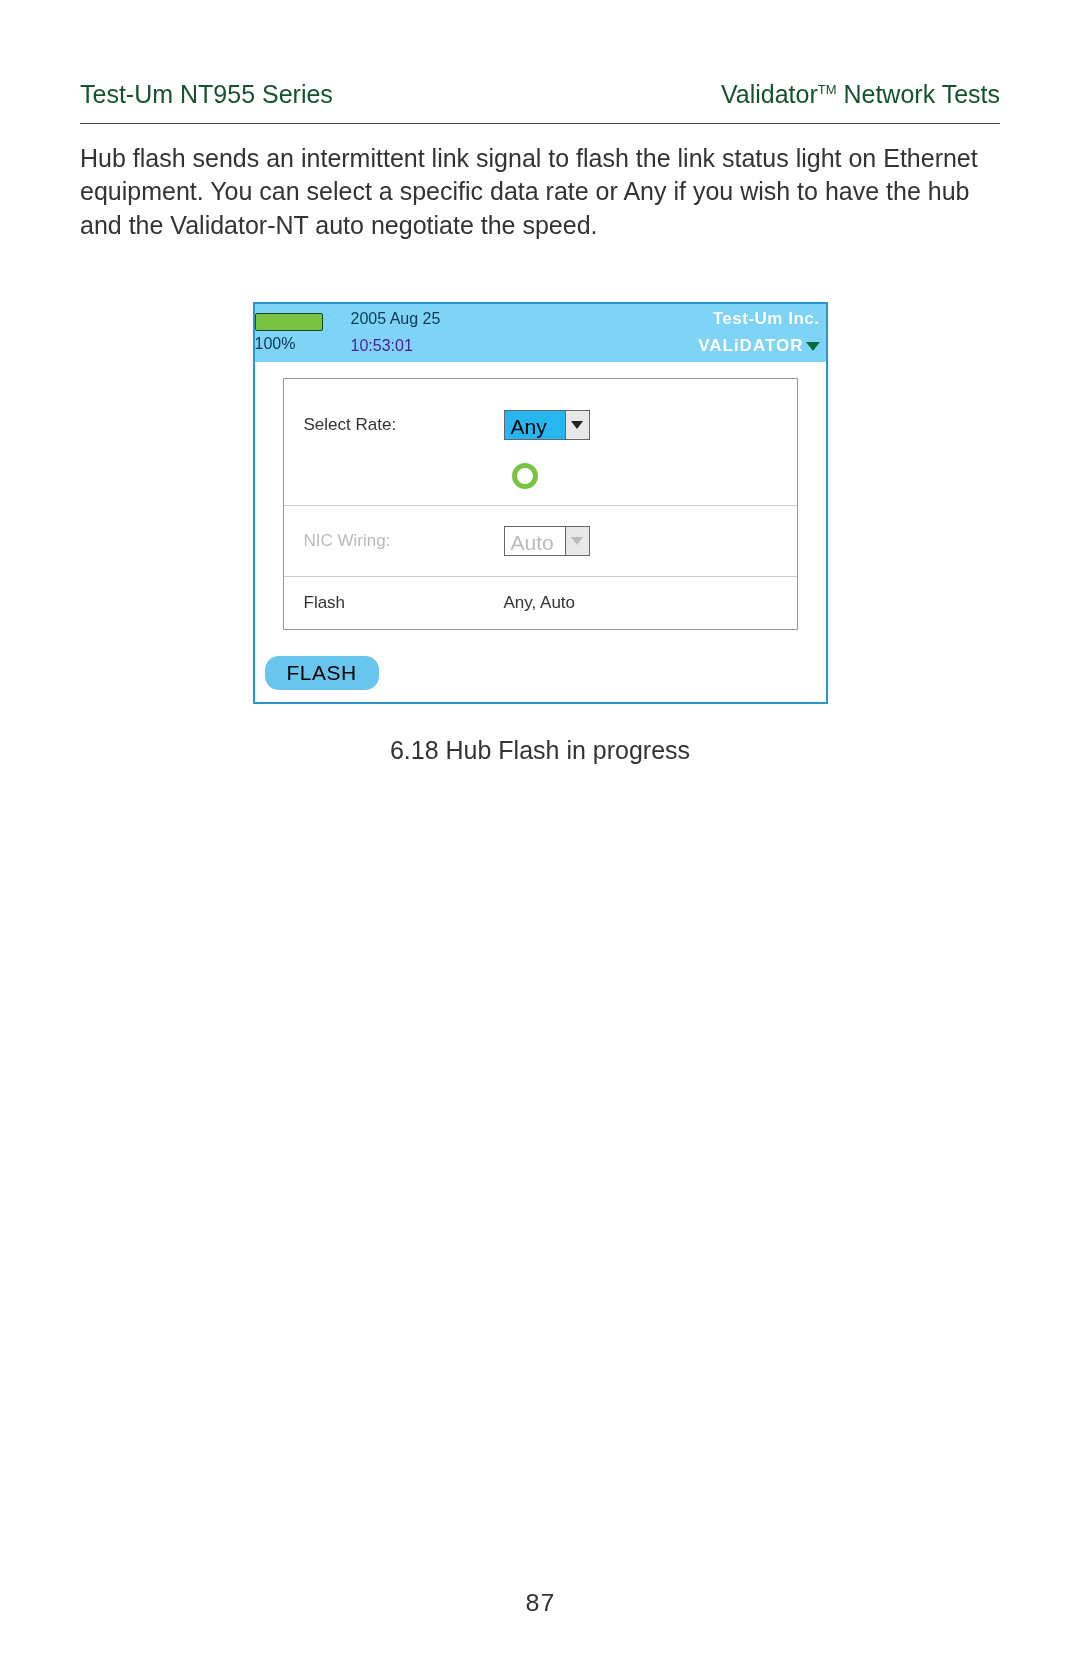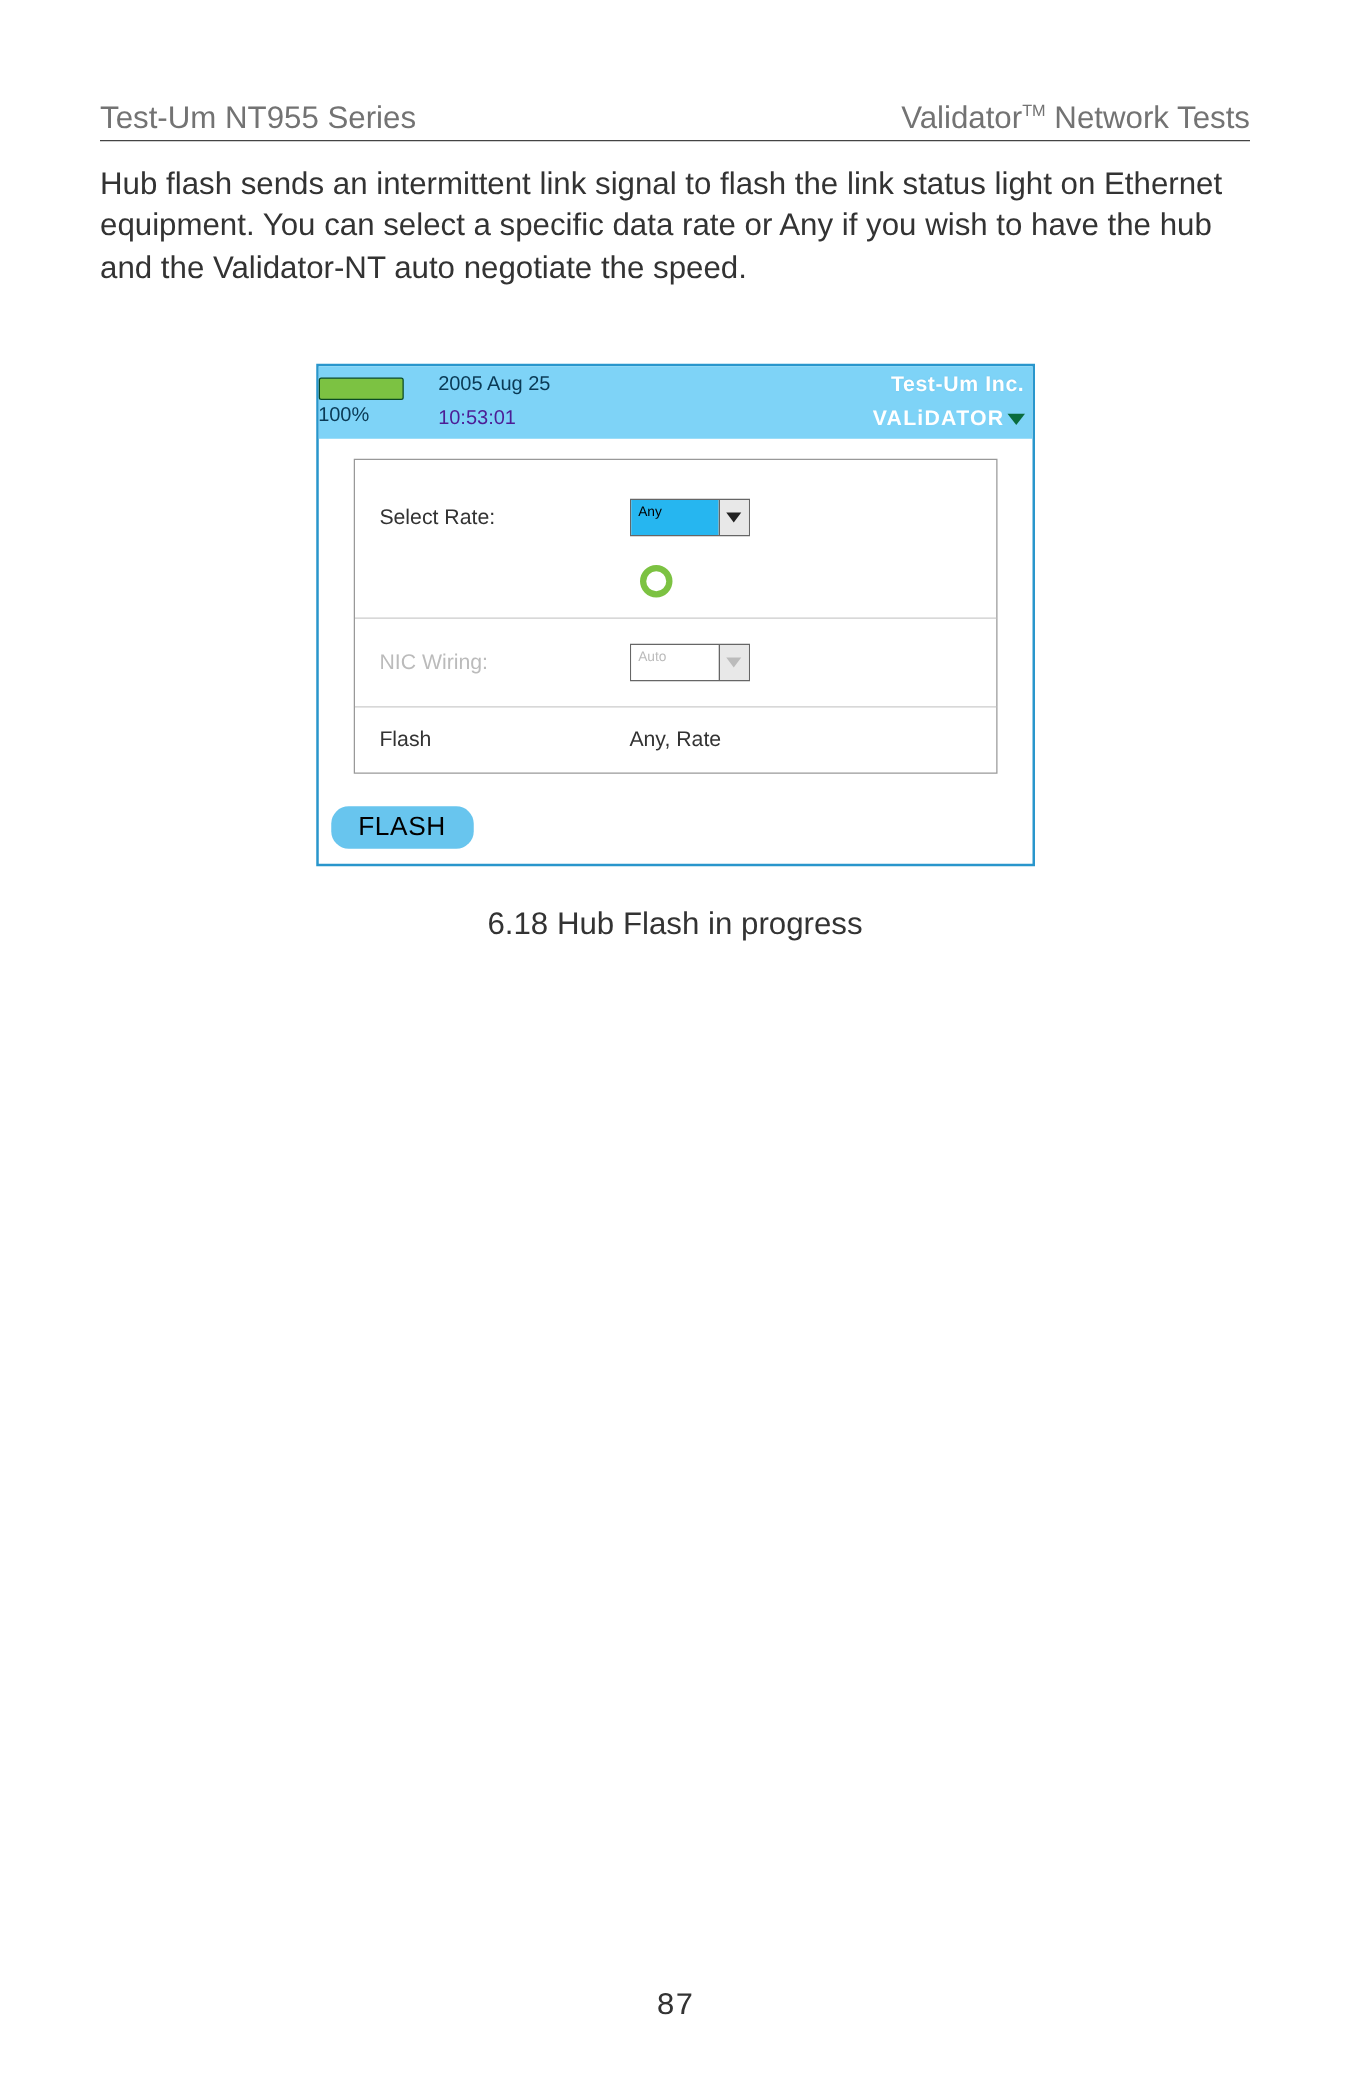--- a/index.html
+++ b/index.html
@@ -11,22 +11,22 @@
       position: relative;
       color: #333;
     }
     .page {
       padding: 80px 80px 0 80px;
     }
     .header-row {
       display: flex;
       justify-content: space-between;
       font-size: 25px;
-      margin-bottom: 3px;
-      color: #737373;
+      margin-bottom: 14px;
+      color: #14532d;
     }
     .header-right { text-align: right; }
     .tm { font-size: 13px; vertical-align: super; }
     .header-line {
       border: none;
       border-top: 1.5px solid #444;
       margin-bottom: 18px;
     }
     .section-title {
       font-weight: bold;
@@ -130,23 +130,23 @@
       flex: 1;
       font-size: 17px;
       color: #333;
     }
     .dropdown {
       display: inline-flex;
       border: 1.5px solid #666;
       height: 30px;
     }
     .dropdown .dd-val {
-      width: 70px;
+      width: 60px;
       padding: 4px 6px;
-      font-size: 11px;
+      font-size: 21px;
       background: #fff;
     }
     .dropdown.active .dd-val { background: #26b6f0; color: #000; }
     .dropdown.disabled .dd-val { color: #bbb; }
     .dropdown .dd-btn {
       width: 24px;
       border-left: 1.5px solid #666;
       background: #e8e8e8;
       display: flex;
       align-items: center;
@@ -269,21 +269,21 @@
                     <div class="tri"></div>
                   </div>
               </div>
             </div>
           </div>
 
           <div class="divider"></div>
 
           <div class="panel-row short">
             <div class="panel-label">Flash</div>
-            <div class="panel-value">Any, Rate</div>
+            <div class="panel-value">Any, Auto</div>
           </div>
 
         </div>
       </div>
 
       <div class="device-footer">
         <button class="flash-btn">FLASH</button>
       </div>
     </div>
   </div>

